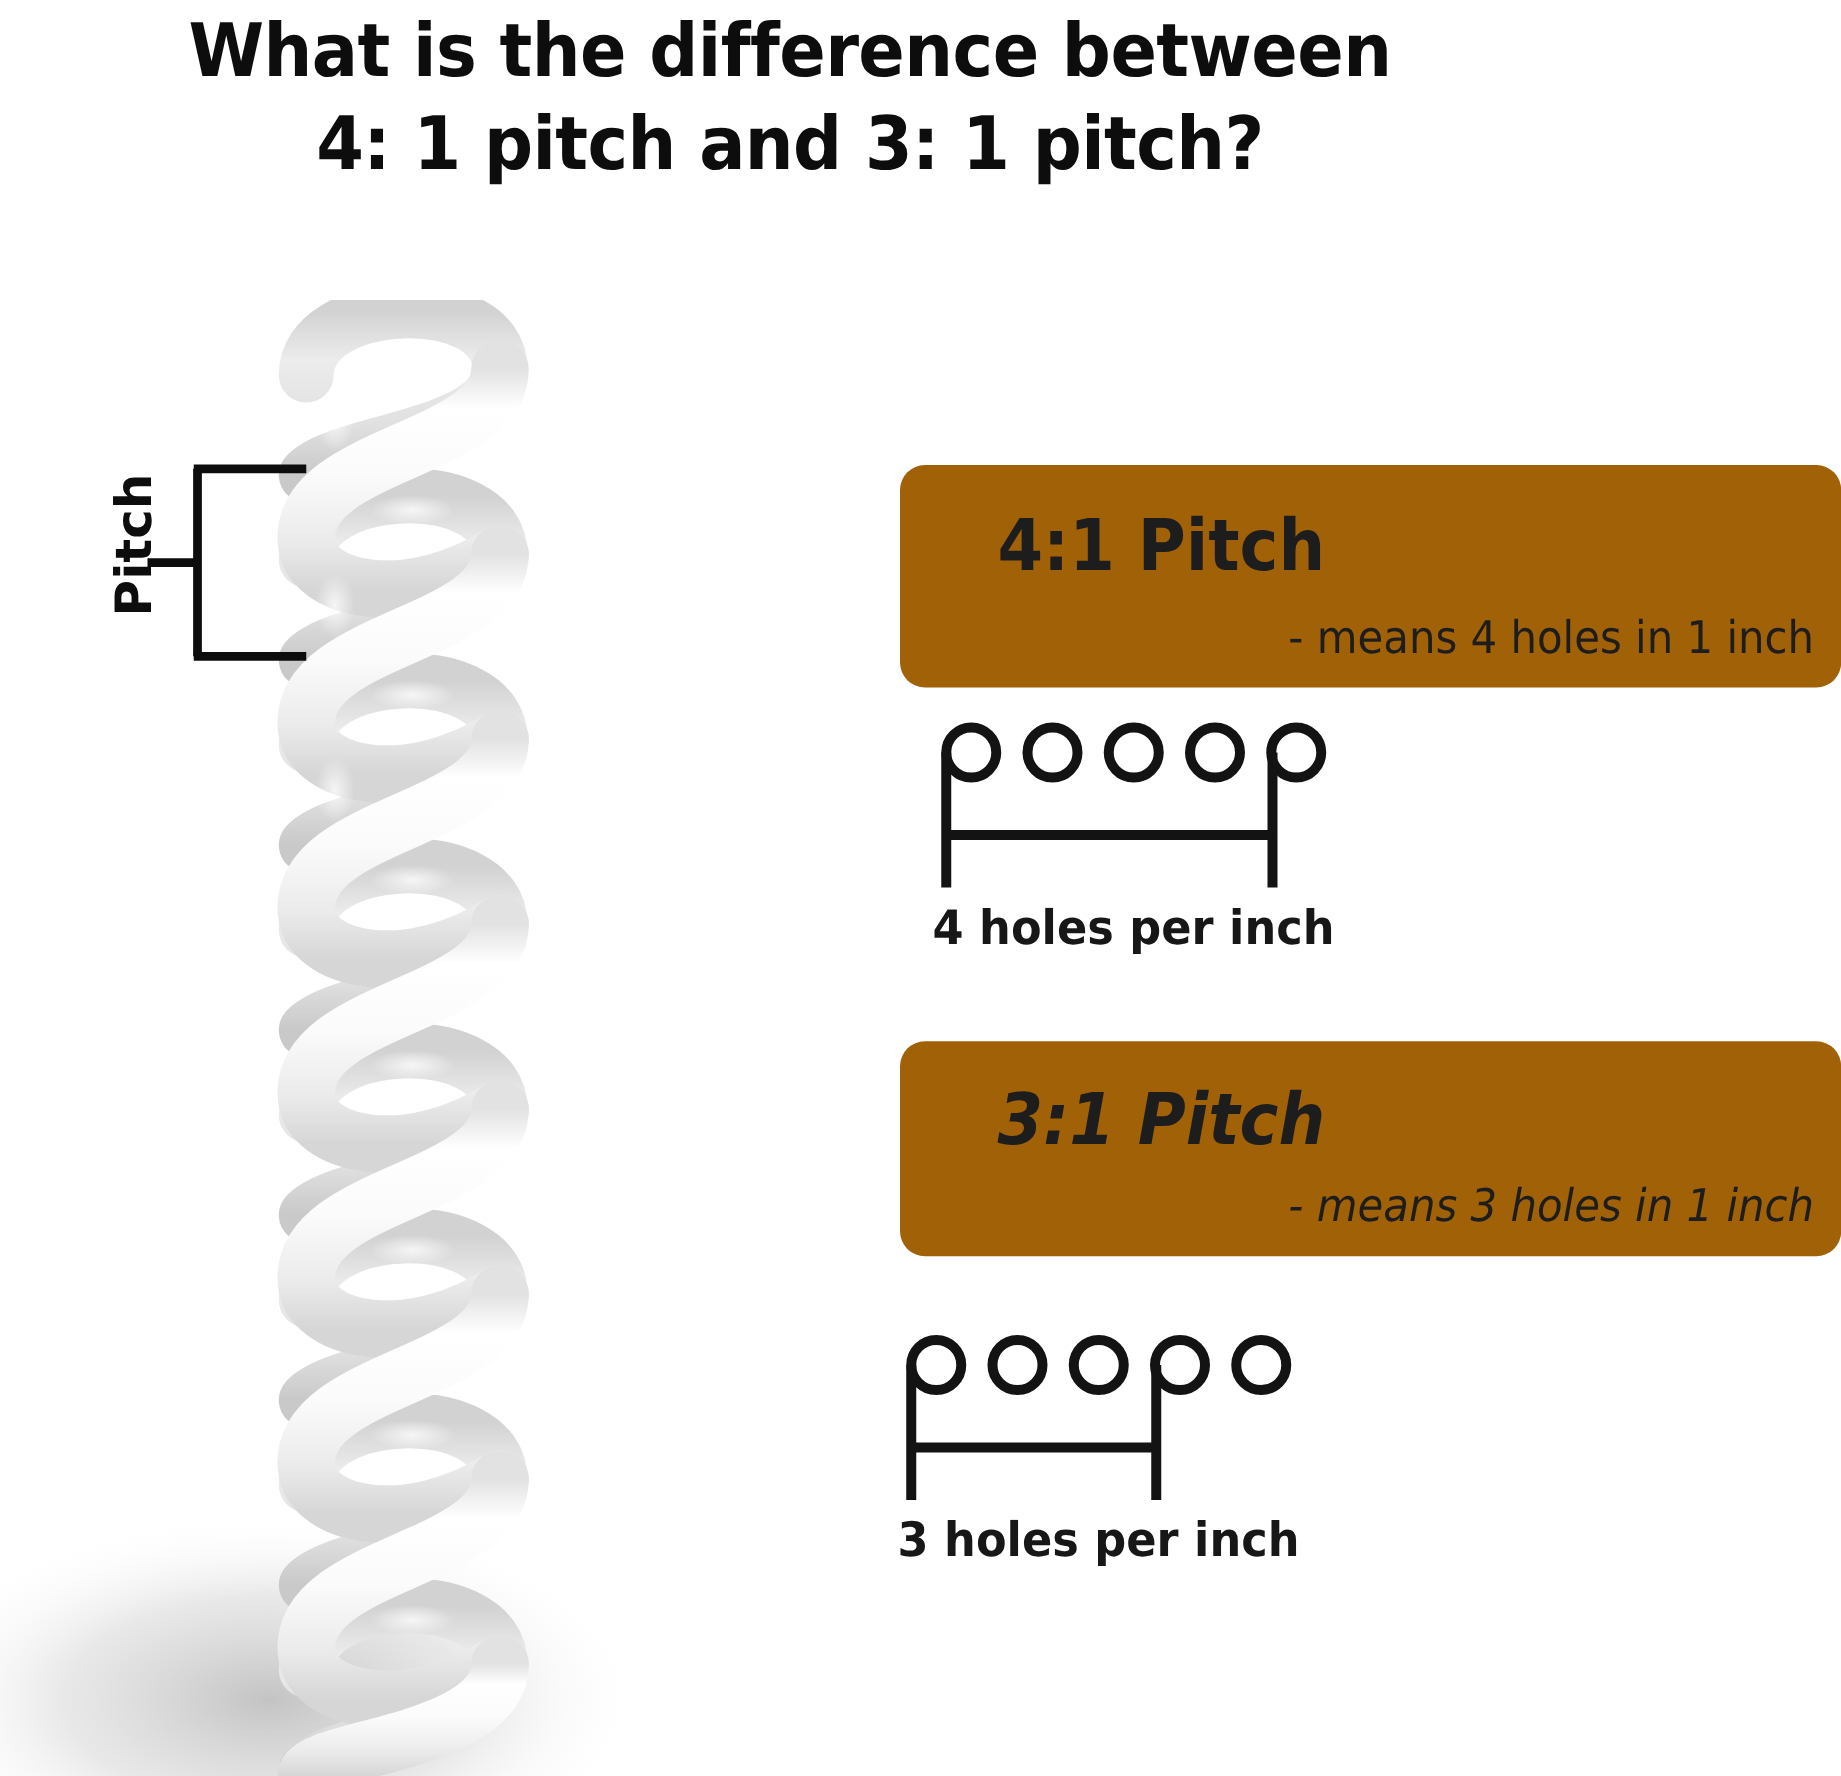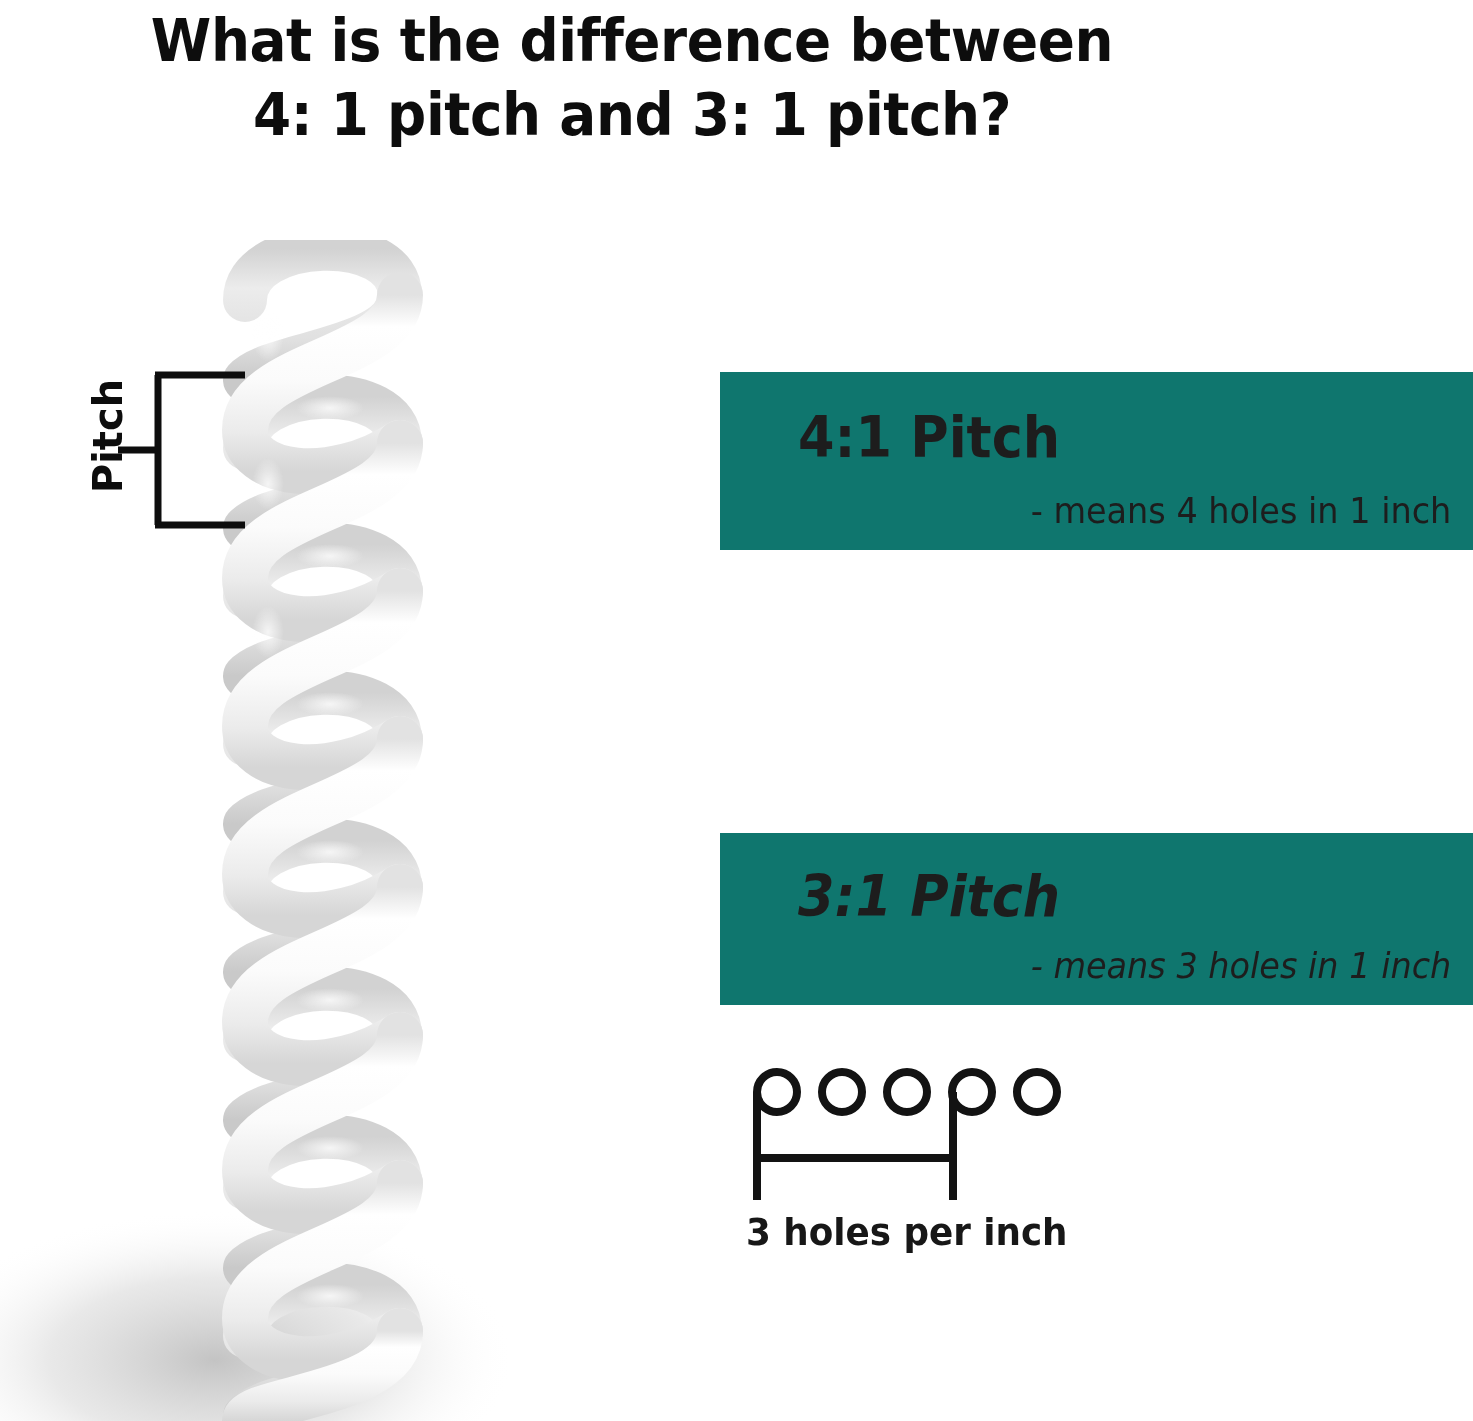--- a/index.html
+++ b/index.html
@@ -66,21 +66,22 @@
     font-family: "DejaVu Sans", sans-serif;
     font-weight: bold;
     font-size: 40px;
     color: #0d0d0d;
     white-space: nowrap;
   }
 
   
   .banner {
     position: absolute;
-    background: #0f766e;
+    background: #a16207;
+    border-radius: 20px;
   }
   .banner-title {
     position: absolute;
     font-family: "DejaVu Sans", sans-serif;
     font-weight: bold;
     font-size: 57px;
     color: #1d1d1d;
     white-space: nowrap;
     transform: scaleX(0.92);
     transform-origin: left center;
@@ -208,37 +209,54 @@
         <line x1="98" y1="95" x2="58" y2="95"></line>
       </g>
     </svg>
   </div>
 
   <div class="banner" style="left:720px; top:372px; width:753px; height:178px;">
     <div class="banner-title" style="left:78px; top:32px;">4:1 Pitch</div>
     <div class="banner-sub" style="top:118px;">- means 4 holes in 1 inch</div>
   </div>
 
-
-  <div class="banner" style="left:720px; top:833px; width:753px; height:172px;font-style:italic;">
-    <div class="banner-title" style="left:78px; top:30px;">3:1 Pitch</div>
-    <div class="banner-sub" style="top:112px;">- means 3 holes in 1 inch</div>
-  </div>
-
-  <div class="holes-diagram" style="left:740px; top:1060px; width:340px; height:150px;">
+  <div class="holes-diagram" style="left:740px; top:570px; width:340px; height:150px;">
     <svg class="holes-svg" width="340" height="150" viewBox="0 0 340 150">
       <g stroke="#131313" stroke-width="8" fill="none">
         <circle cx="37" cy="32" r="20"></circle>
         <circle cx="102" cy="32" r="20"></circle>
         <circle cx="167" cy="32" r="20"></circle>
         <circle cx="232" cy="32" r="20"></circle>
         <circle cx="297" cy="32" r="20"></circle>
       </g>
       <g stroke="#131313" stroke-width="8" fill="none" stroke-linecap="butt">
         <line x1="17" y1="32" x2="17" y2="140"></line>
+        <line x1="278" y1="32" x2="278" y2="140"></line>
+        <line x1="17" y1="98" x2="278" y2="98"></line>
+      </g>
+    </svg>
+    <div class="holes-caption" style="top:150px;">4 holes per inch</div>
+  </div>
+
+  <div class="banner" style="left:720px; top:833px; width:753px; height:172px;font-style:italic;">
+    <div class="banner-title" style="left:78px; top:30px;">3:1 Pitch</div>
+    <div class="banner-sub" style="top:112px;">- means 3 holes in 1 inch</div>
+  </div>
+
+  <div class="holes-diagram" style="left:712px; top:1060px; width:340px; height:150px;">
+    <svg class="holes-svg" width="340" height="150" viewBox="0 0 340 150">
+      <g stroke="#131313" stroke-width="8" fill="none">
+        <circle cx="37" cy="32" r="20"></circle>
+        <circle cx="102" cy="32" r="20"></circle>
+        <circle cx="167" cy="32" r="20"></circle>
+        <circle cx="232" cy="32" r="20"></circle>
+        <circle cx="297" cy="32" r="20"></circle>
+      </g>
+      <g stroke="#131313" stroke-width="8" fill="none" stroke-linecap="butt">
+        <line x1="17" y1="32" x2="17" y2="140"></line>
         <line x1="213" y1="32" x2="213" y2="140"></line>
         <line x1="17" y1="98" x2="213" y2="98"></line>
       </g>
     </svg>
     <div class="holes-caption" style="top:150px;">3 holes per inch</div>
   </div>
 
 </div>
 
 </body></html>

